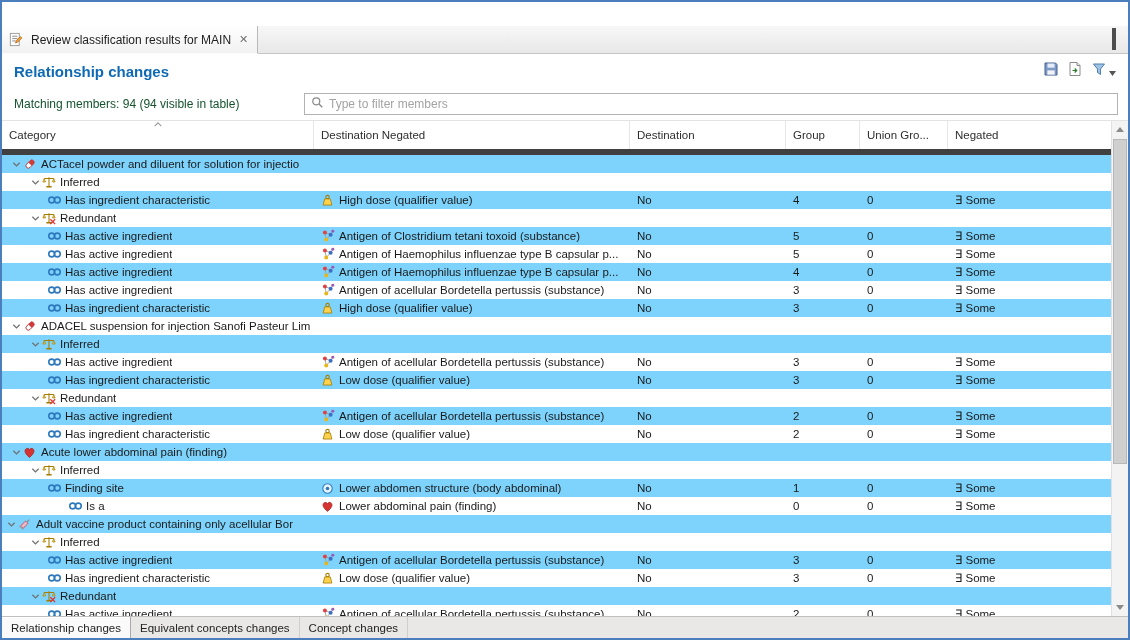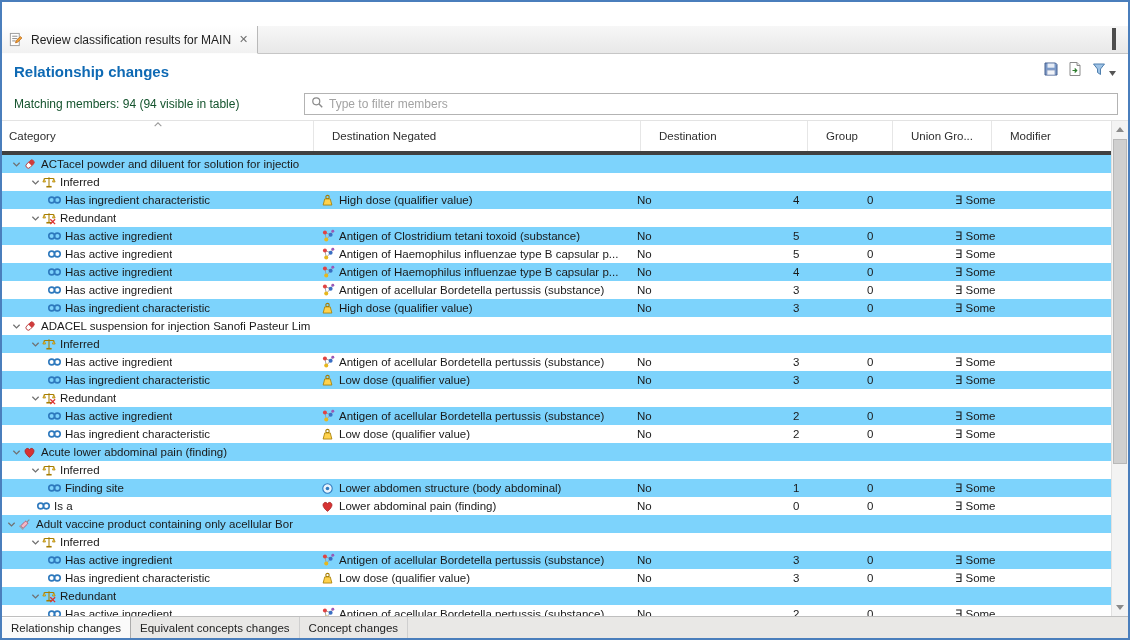--- a/index.html
+++ b/index.html
@@ -31,21 +31,21 @@
   .matching-label { font-size:12px; color:#14532d; width:290px; flex:none; }
   .search-box { flex:1; height:22px; border:1px solid #b3b3b3; background:#fff;
                 display:flex; align-items:center; padding:0 6px; gap:5px; }
   .search-box input { border:none; outline:none; flex:1; font-size:12px; color:#a16207;
                       font-family:"Liberation Sans", sans-serif; background:transparent; }
   .search-box input::placeholder { color:#a3a3a3; }
 
   
   .table { flex:1; position:relative; overflow:hidden; border-top:1px solid #e3e3e3; }
   .thead { display:grid; grid-template-columns:312px 316px 156px 74px 88px 1fr;
-           height:34px; border-bottom:4px solid #404040; margin-right:17px;gap:11px; }
+           height:34px; border-bottom:6px solid #404040; margin-right:17px; }
   .th { font-size:11.5px; color:#2e2e2e; display:flex; align-items:center; padding-left:7px;
         border-right:1px solid #e6e6e6; position:relative; background:#fff; overflow:hidden;
         white-space:nowrap; }
   .th:last-child { border-right:none; }
   .sort-caret { position:absolute; top:1px; left:50%; transform:translateX(-50%); line-height:0; }
   .tbody { margin-right:17px; }
   .tr { display:grid; grid-template-columns:312px 316px 156px 74px 88px 1fr; height:18px;
         font-size:11.5px; color:#1a1a1a; }
   .tr.stripe { background:#7dd3fc; }
   .td { display:flex; align-items:center; overflow:hidden; white-space:nowrap; padding-left:7px; }
@@ -146,21 +146,21 @@
         <div class="th">
           <span>Destination</span>
         </div>
         <div class="th">
           <span>Group</span>
         </div>
         <div class="th">
           <span>Union Gro...</span>
         </div>
         <div class="th">
-          <span>Modifier</span>
+          <span>Negated</span>
         </div>
       </div>
     <div class="tbody">
         <div class="tr stripe">
           <div class="td cat" style="padding-left:7px">
             <span class="twisty">
               <svg width="9" height="9" viewBox="0 0 10 10">
                 <polyline points="1.5,3 5,6.5 8.5,3" fill="none" stroke="#707070" stroke-width="1.4"></polyline>
               </svg>
             </span>
@@ -639,21 +639,21 @@
               </svg>
             </span>
             <span class="txt">Lower abdomen structure (body abdominal)</span>
           </div>
           <div class="td">No</div>
           <div class="td">1</div>
           <div class="td">0</div>
           <div class="td">∃ Some</div>
         </div>
         <div class="tr">
-          <div class="td cat" style="padding-left:34px">
+          <div class="td cat" style="padding-left:66px">
             <span class="ric">
               <svg width="15" height="10" viewBox="0 0 16 10">
                 <circle cx="5" cy="5" r="3.1" fill="none" stroke="#2e79bd" stroke-width="1.7"></circle>
                 <circle cx="11" cy="5" r="3.1" fill="none" stroke="#2e79bd" stroke-width="1.7"></circle>
               </svg>
             </span>
             <span class="txt">Is a</span>
           </div>
           <div class="td">
             <span class="ric">

